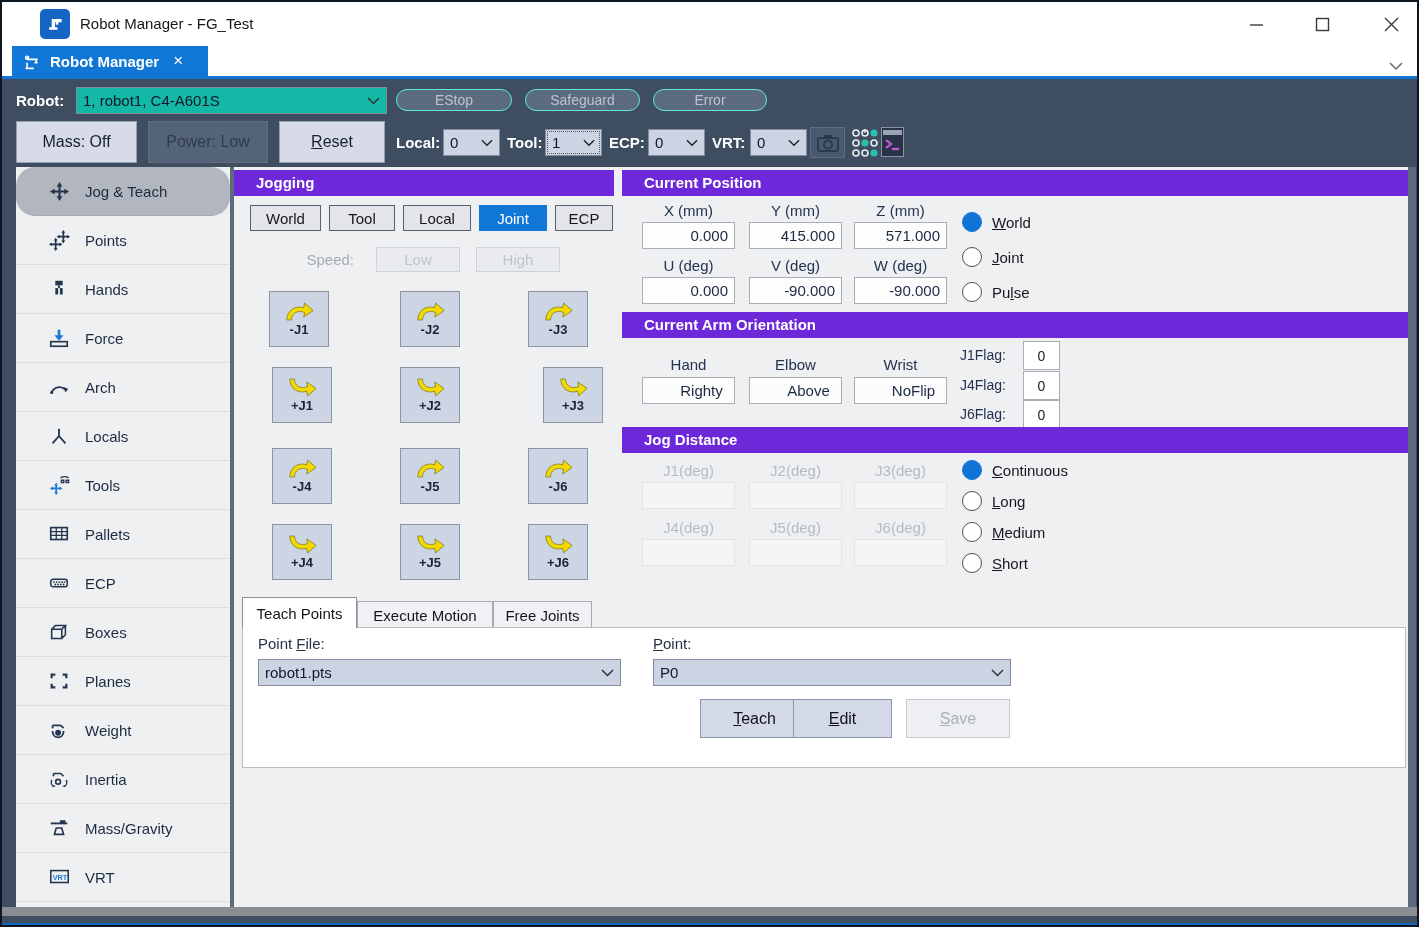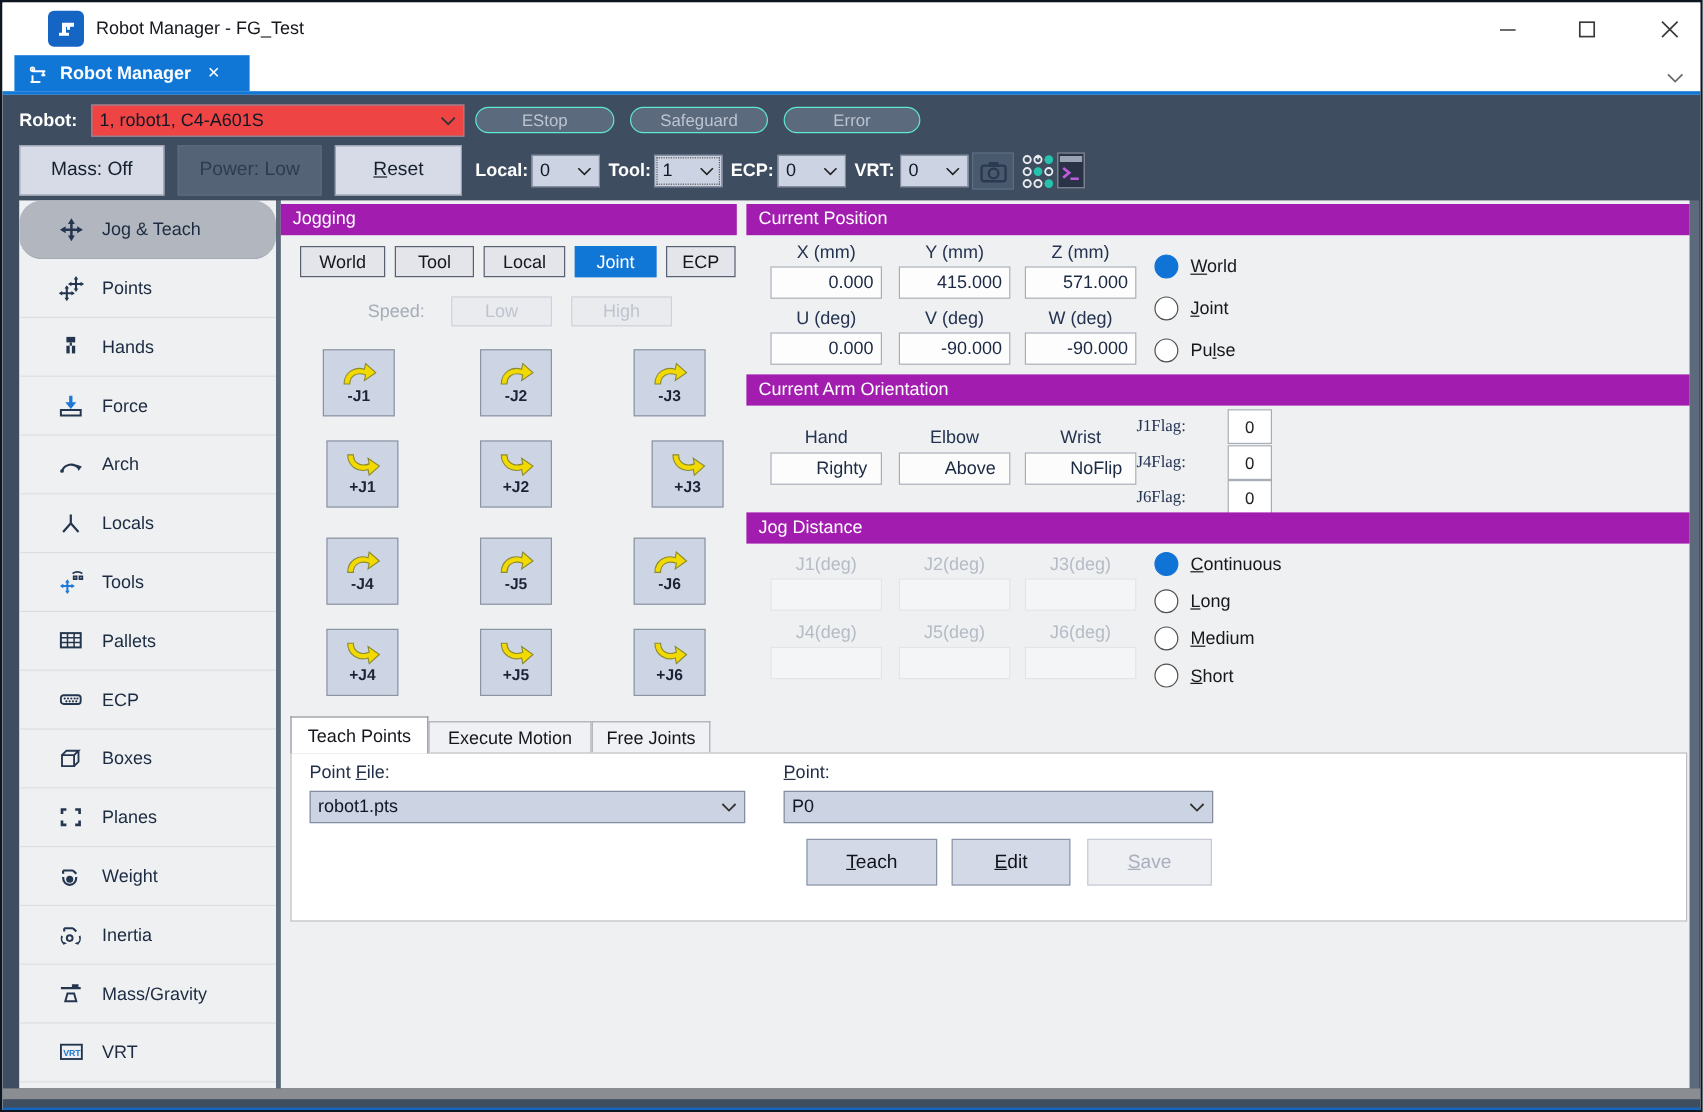--- a/index.html
+++ b/index.html
@@ -19,61 +19,61 @@
   .doc-tab .lbl { color:#fff; font-size:15px; font-weight:700; }
   .doc-tab .x { color:#fff; font-size:17px; margin-left:6px; cursor:pointer; }
   .tab-chev { position:absolute; right:14px; top:11px; }
   .tab-underline { position:absolute; left:0; top:74px; width:100%; height:3px; background:#1177d7; }
 
   
   .frame { position:absolute; left:0; top:77px; width:100%; height:850px; background:#3e4d60; }
   .tb-label { position:absolute; color:#fff; font-size:15px; font-weight:600; line-height:27px; }
   .dd { position:absolute; background:#ccd3e2; border:1px solid #848da0; display:flex; align-items:center; font-size:15px; color:#101726; padding-left:6px; height:27px; cursor:pointer; }
   .dd .chev { margin-left:auto; margin-right:6px; display:flex; }
-  .dd.white { background:#ef4444; }
+  .dd.white { background:#14b8a6; }
   .dd.focused { outline:1px dotted #555; outline-offset:-3px; }
   .pill { position:absolute; height:22px; border-radius:11px; background:#5b6a7d; border:1px solid #5eead4; color:#bcc4d1; font-size:14px; display:flex; align-items:center; justify-content:center; cursor:default; }
   .tb-btn { position:absolute; height:42px; background:#d6dbe7; border:1px solid #98a0b0; color:#16202e; font-size:16px; display:flex; align-items:center; justify-content:center; cursor:pointer; }
   .tb-btn.disabled { background:#556377; color:#2e3b51; border-color:#5e6c81; cursor:default; }
   .icon-btn { position:absolute; display:flex; align-items:center; justify-content:center; cursor:pointer; }
   .cam-btn { background:#4a5a6e; border:1px solid #5d6d82; }
 
   
   .sidebar { position:absolute; left:14px; top:88px; width:214px; height:740px; background:#eef0f1; overflow:hidden; }
   .sb-item { height:49px; display:flex; align-items:center; padding-left:30px; border-bottom:1px solid #dcdfe2; cursor:pointer; }
   .sb-item.selected { background:#b2b7bf; border-bottom-color:#a6abb3;border-radius:19px; }
   .sb-icon { width:26px; height:24px; display:flex; align-items:center; justify-content:center; flex:none; }
   .sb-label { margin-left:13px; font-size:15px; color:#1c2b42; white-space:nowrap; }
   .divider-v { position:absolute; left:228px; top:88px; width:4px; height:740px; background:#5d6a7b; }
   .right-strip { position:absolute; left:1406px; top:88px; width:8px; height:740px; background:#5d6a7b; }
 
   
   .main { position:absolute; left:232px; top:88px; width:1174px; height:740px; background:#eef0f1; }
-  .sec-hdr { position:absolute; background:#a21caf; color:#fff; font-weight:400; font-size:15px; line-height:26px; height:26px; padding-left:10px; }
+  .sec-hdr { position:absolute; background:#6d28d9; color:#fff; font-weight:700; font-size:15px; line-height:26px; height:26px; padding-left:22px; }
 
   .mode-row { position:absolute; left:16px; top:38px; display:flex; gap:8px; }
   .mode-btn { height:26px; border:1px solid #596070; background:#e3e5ea; font-size:15px; color:#15161a; display:flex; align-items:center; justify-content:center; cursor:pointer; }
   .mode-btn.active { background:#1177d7; color:#fff; border-color:#1177d7; }
   .spd-label { position:absolute; left:40px; top:84px; width:80px; text-align:right; font-size:15px; color:#a6adb8; }
   .spd-btn { position:absolute; top:80px; width:84px; height:25px; background:#e9ebef; border:1px solid #ced2da; color:#bfc5cf; font-size:15px; display:flex; align-items:center; justify-content:center; cursor:default; }
 
   .jog-btn { position:absolute; width:60px; height:56px; background:#cdd4e3; border:1px solid #8d94a2; display:flex; flex-direction:column; align-items:center; justify-content:center; gap:1px; cursor:pointer; }
   .jog-btn .lbl { font-size:13px; font-weight:700; color:#1b2436; }
   .jog-btn.plus svg { transform:scaleY(-1); }
 
   .rpanel { position:absolute; left:388px; top:0; width:786px; height:600px; }
   .pos-label { position:absolute; width:93px; text-align:center; font-size:15px; color:#243350; }
   .pos-field { position:absolute; width:93px; height:27px; background:#fdfdfe; border:1px solid #a9aeb6; font-size:15px; color:#1b2942; display:flex; align-items:center; justify-content:flex-end; padding-right:6px;padding-left:26px; }
   .pos-field.centered { justify-content:center; padding-right:0; background:#fcfcfd; }
   .c1 { left:20px; } .c2 { left:127px; } .c3 { left:232px; }
   .radio-row { position:absolute; display:flex; align-items:center; gap:10px; cursor:pointer; }
   .radio { width:20px; height:20px; border-radius:50%; border:1px solid #4f4f4f; background:#fff; flex:none; }
   .radio.selected { background:#1073d6; border-color:#1073d6; }
   .radio-label { font-size:15px; color:#16181d; white-space:nowrap; }
-  .flag-label { position:absolute; left:325px; width:72px; text-align:left; font-size:14px; color:#243350; line-height:29px;font-family:Liberation Serif, serif; }
+  .flag-label { position:absolute; left:325px; width:72px; text-align:center; font-size:14px; color:#243350; line-height:29px; }
   .flag-box { position:absolute; left:401px; width:37px; height:29px; background:#fff; border:1px solid #a9aeb6; font-size:14px; color:#222; display:flex; align-items:center; justify-content:center; }
   .jd-label { position:absolute; width:93px; text-align:center; font-size:15px; color:#b6bcc6; }
   .jd-field { position:absolute; width:93px; height:27px; background:#f4f5f7; border:1px solid #e2e4e8; }
 
   
   .tp-tab { position:absolute; display:flex; align-items:center; justify-content:center; font-size:15px; color:#14161c; cursor:pointer; }
   .tp-tab.active { background:#fff; border:1px solid #8b9097; border-bottom:none; z-index:3; }
   .tp-tab.inactive { background:#f0f1f4; border:1px solid #a7abb1; border-bottom:none; z-index:1; }
   .tp-panel { position:absolute; left:8px; top:460px; width:1164px; height:141px; background:#fff; border:1px solid #b9bcc0; z-index:2; }
   .fld-label { position:absolute; font-size:15px; color:#243047; }
@@ -599,21 +599,21 @@
         </div>
         <div class="fld-label" style="left:410px; top:7px;"><span></span><u>P</u><span>oint:</span></div>
         <div class="dd" style="left:410px; top:31px; width:358px;">
           <span>P0</span>
           <span class="chev">
               <svg width="13" height="8" viewBox="0 0 13 8">
                 <path d="M1 1l5.5 5.5L12 1" fill="none" stroke="#333" stroke-width="1.5"></path>
               </svg>
             </span>
         </div>
-        <div class="act-btn" style="left:429px; width:109px;">
+        <div class="act-btn" style="left:457px; width:109px;">
             <span><span></span><u>T</u><span>each</span></span>
           </div>
         <div class="act-btn" style="left:550px; width:99px;">
             <span><span></span><u>E</u><span>dit</span></span>
           </div>
         <div class="act-btn disabled" style="left:663px; width:104px;">
             <span><span></span><u>S</u><span>ave</span></span>
           </div>
       </div>
     </div>

